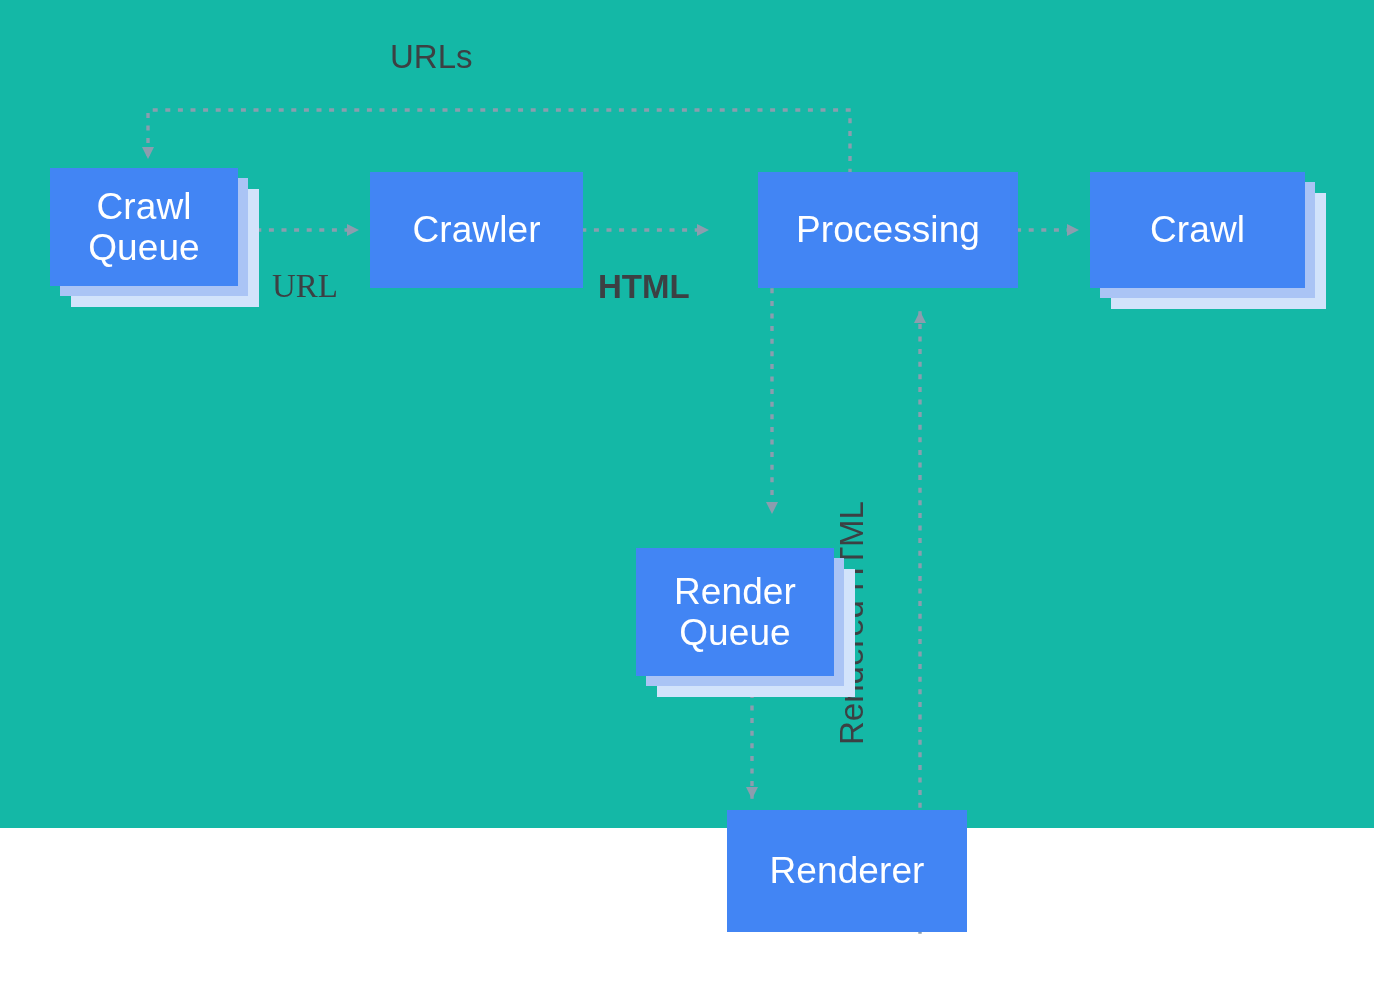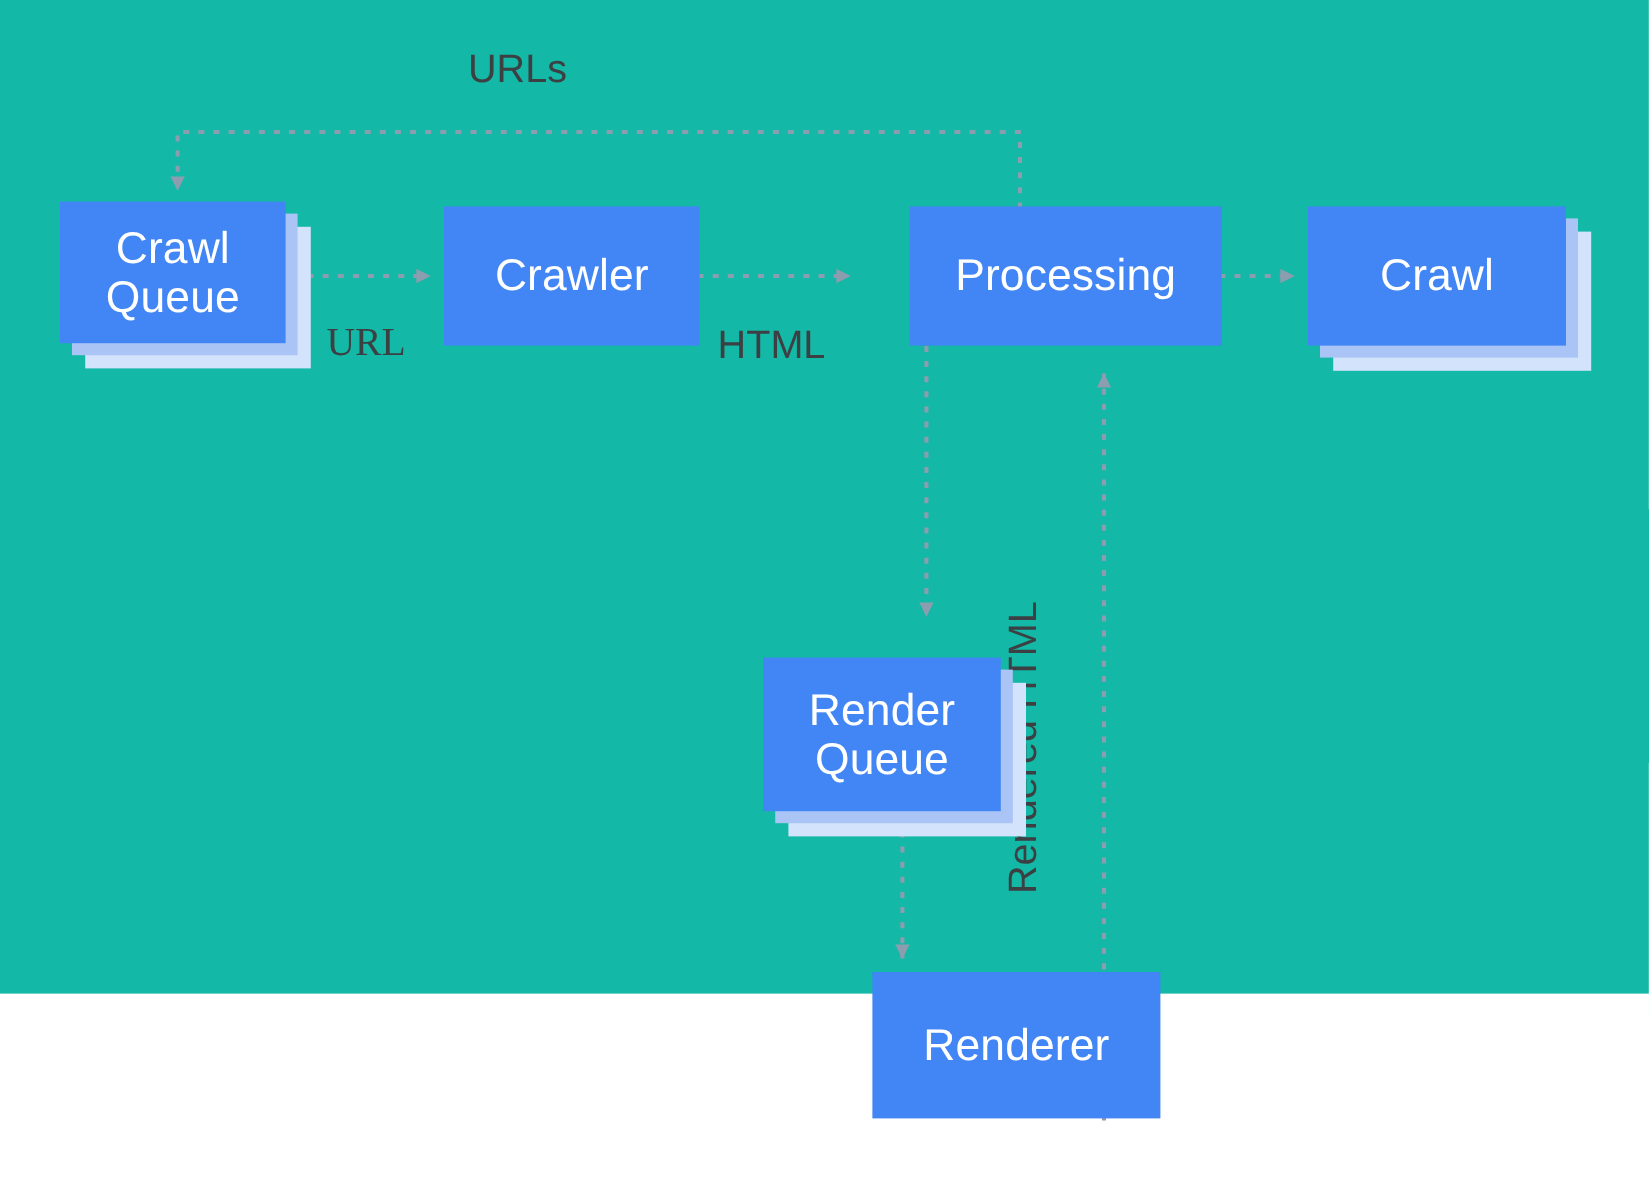--- a/index.html
+++ b/index.html
@@ -132,21 +132,21 @@
 
     <g>
       <path d="M920,932 L920,312" fill="none" stroke="#8b9dae" stroke-width="3.4" stroke-dasharray="1.6 11" stroke-linecap="square" marker-end="url(#arrow-up)"></path>
     </g>
   </svg>
 
   <div class="edge-label" style="left:390px; top:40px;">URLs</div>
 
   <div class="edge-label" style="left:272px; top:270px;font-family:Liberation Serif, serif;">URL</div>
 
-  <div class="edge-label" style="left:598px; top:270px;">HTML</div>
+  <div class="edge-label" style="left:598px; top:270px;font-weight:bold;">HTML</div>
 
   <div class="edge-label vertical" style="left:868px; top:712px;">Rendered HTML</div>
 
   <div class="node" style="left:50px; top:168px; width:188px; height:118px;">
     <div class="layer-back"></div>
     <div class="layer-mid"></div>
     <div class="face">
       <span class="label">Crawl
 Queue</span>
     </div>

